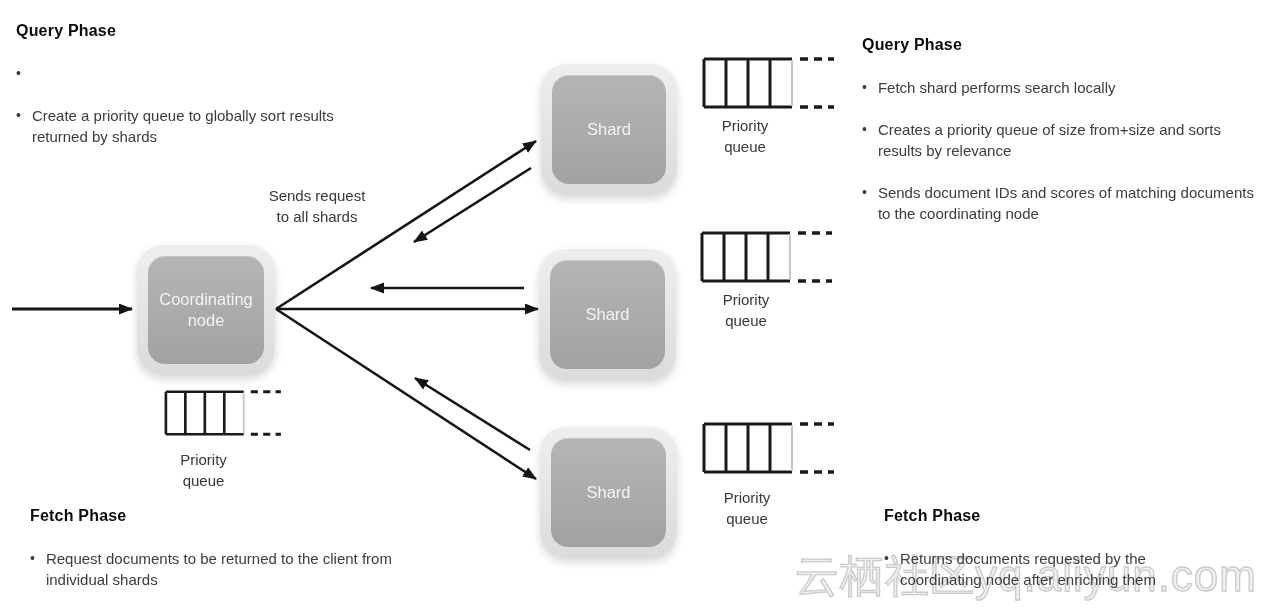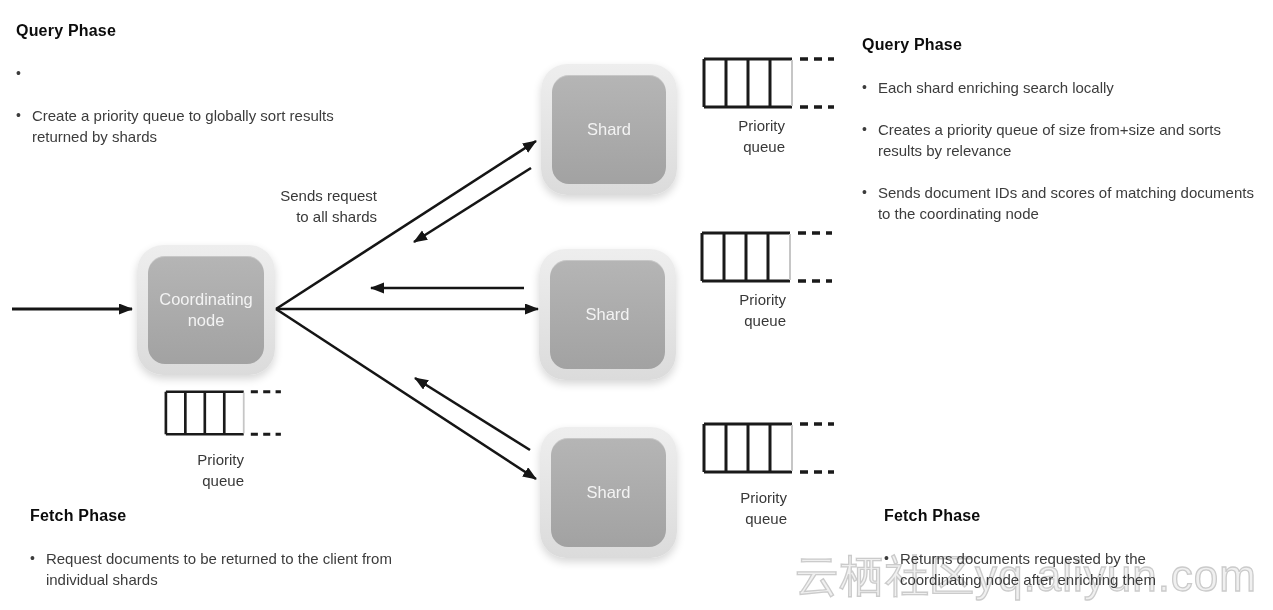--- a/index.html
+++ b/index.html
@@ -13,21 +13,21 @@
   .bullet{display:flex;gap:11px;font-size:15px;line-height:21px;margin-bottom:21px;color:#3c3c3c;}
   .bullet .dot{flex:0 0 auto;font-size:14px;line-height:21px;}
   
   .node{position:absolute;background:linear-gradient(180deg,#eeeeee,#dbdbdb);
     border-radius:26px;box-shadow:0 4px 8px rgba(0,0,0,.16);z-index:2;}
   .node-inner{position:absolute;inset:11px;background:linear-gradient(180deg,#b5b5b5,#a2a2a2);
     border-radius:17px;display:flex;align-items:center;justify-content:center;text-align:center;
     color:#f3f3f3;font-size:16.5px;line-height:21px;white-space:pre-line;
     box-shadow:inset 0 1px 0 rgba(255,255,255,.25);}
   
-  .wlabel{position:absolute;font-size:15px;line-height:21px;color:#383838;text-align:right;
+  .wlabel{position:absolute;font-size:15px;line-height:21px;color:#383838;text-align:center;
     white-space:pre-line;z-index:3;}
   .queue{position:absolute;z-index:2;}
   .arrows{position:absolute;left:0;top:0;z-index:2;pointer-events:none;}
   .watermark{position:absolute;right:16px;bottom:4px;z-index:1;white-space:nowrap;
     font-size:44px;letter-spacing:1px;color:rgba(205,205,205,.30);
     -webkit-text-stroke:1.3px #cbcbcb;}
 </style>
 </head>
 <body>
 
@@ -41,21 +41,21 @@
     <div class="bullet">
       <span class="dot">•</span>
       <span>Create a priority queue to globally sort results returned by shards</span>
     </div>
   </div>
 
   <div class="tblock" style="left:862px;top:36px;width:392px">
     <div class="h">Query Phase</div>
     <div class="bullet">
       <span class="dot">•</span>
-      <span>Each shard enriching search locally</span>
+      <span>Fetch shard performs search locally</span>
     </div>
     <div class="bullet">
       <span class="dot">•</span>
       <span>Creates a priority queue of size from+size and sorts results by relevance</span>
     </div>
     <div class="bullet">
       <span class="dot">•</span>
       <span>Sends document IDs and scores of matching documents to the coordinating node</span>
     </div>
   </div>

